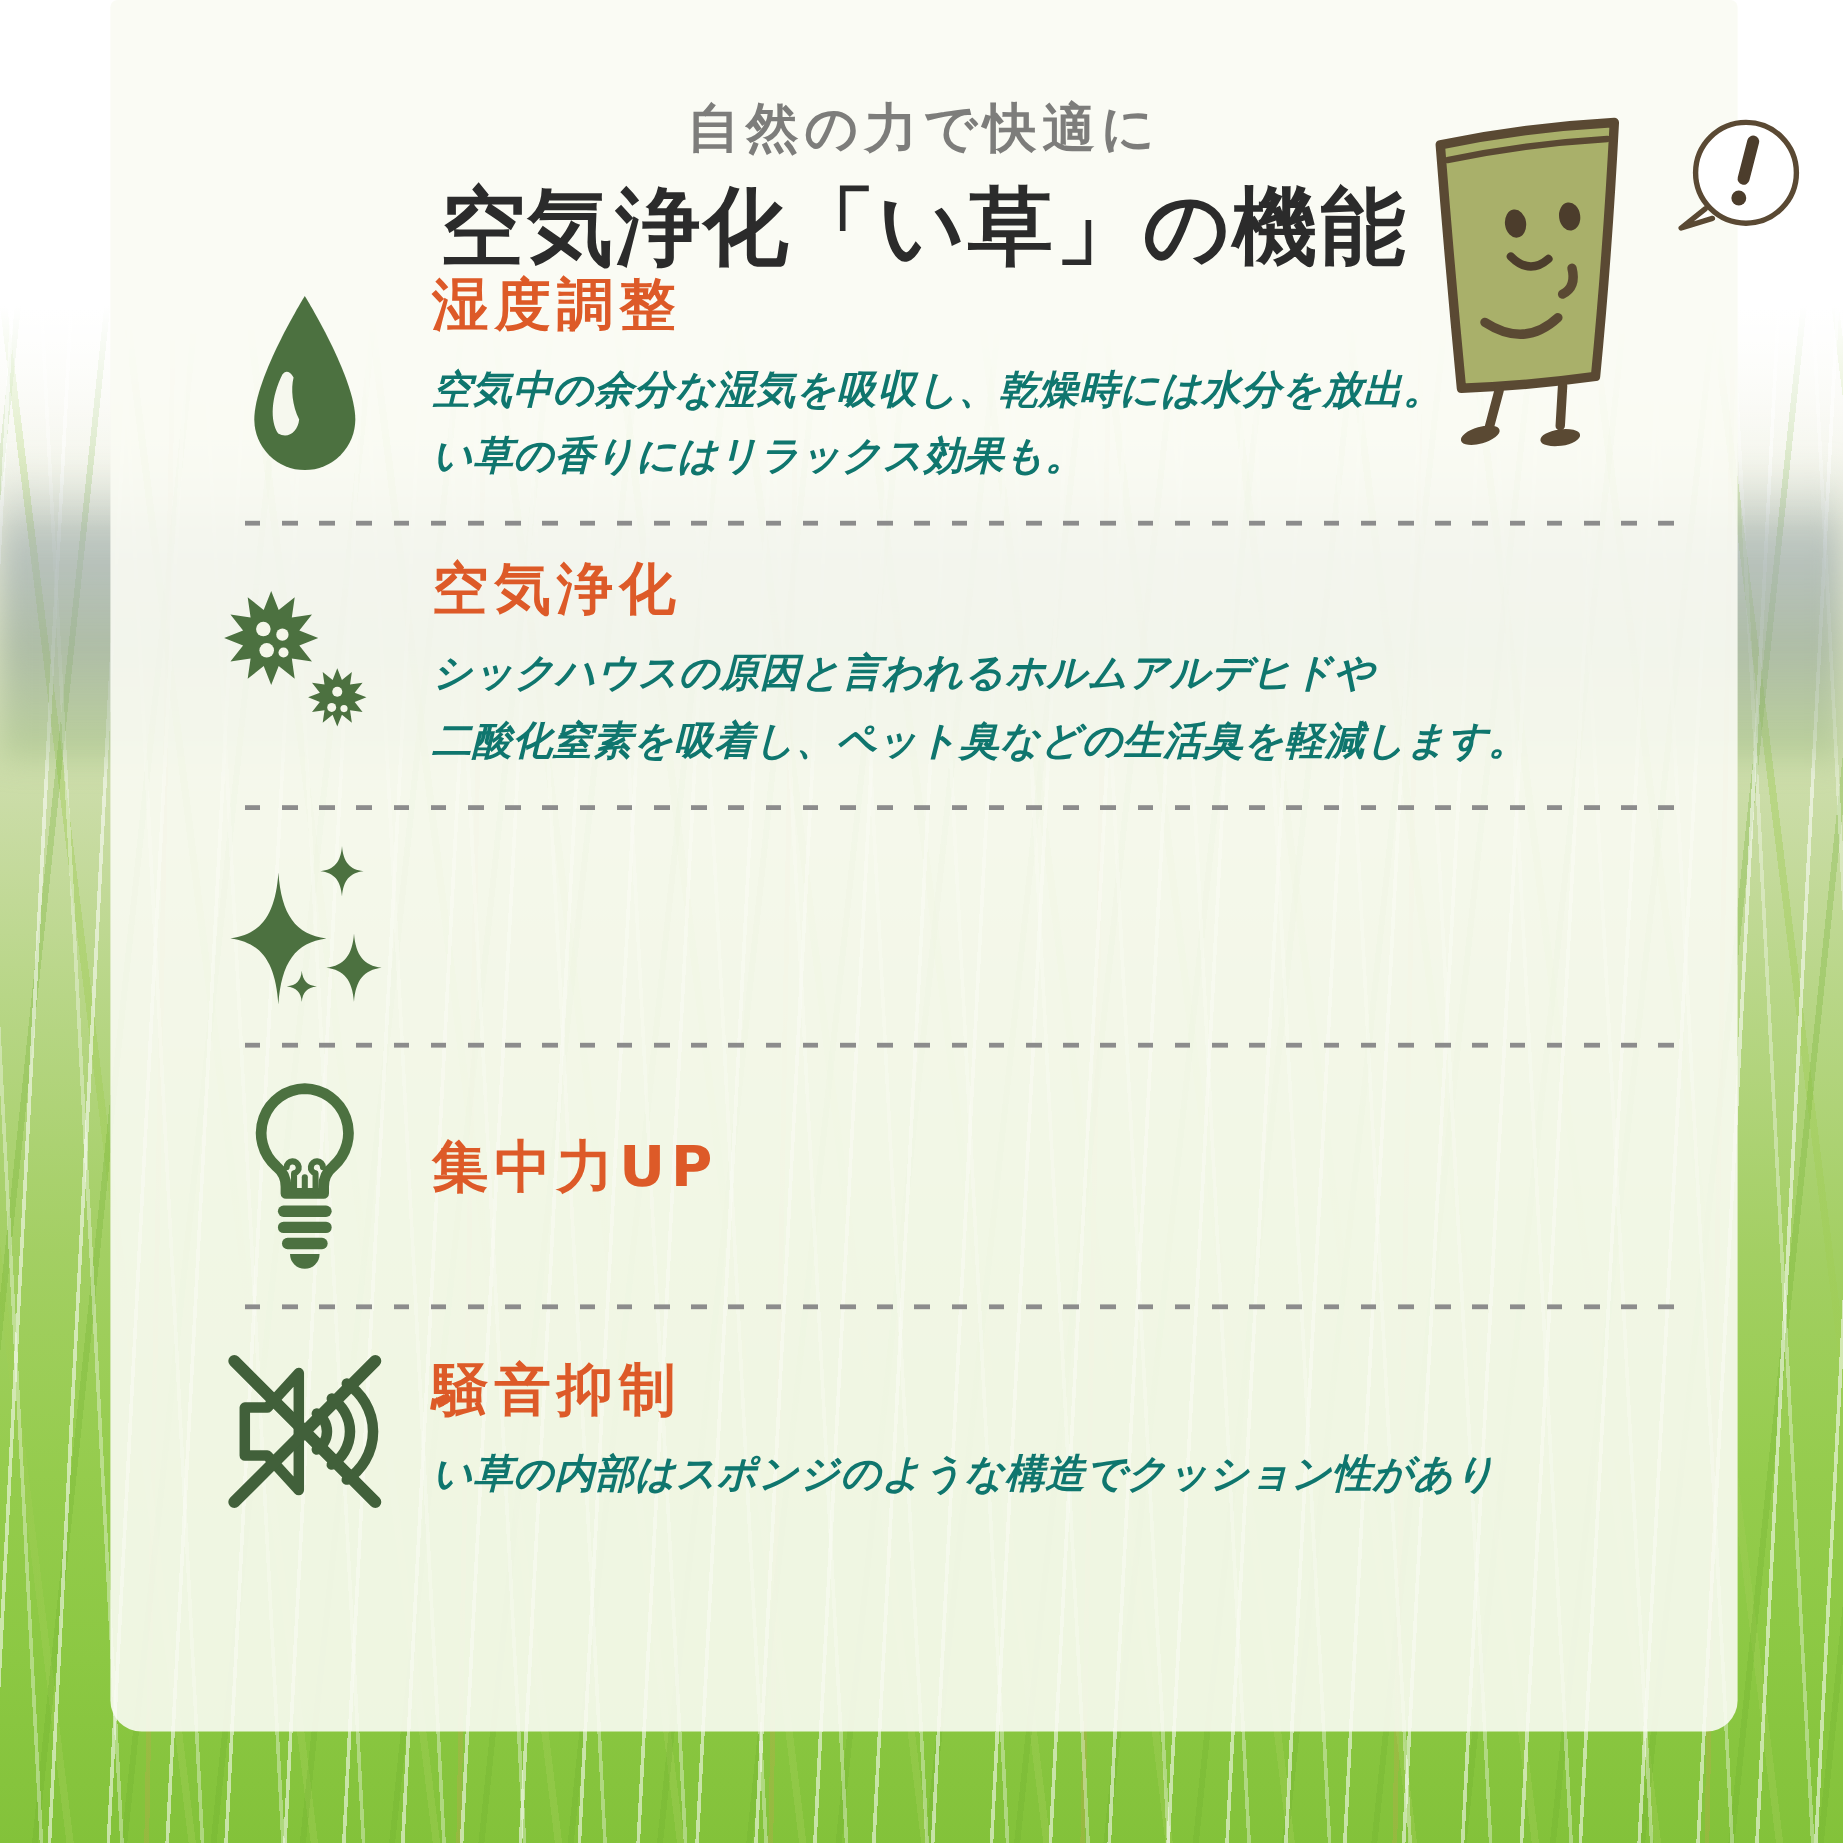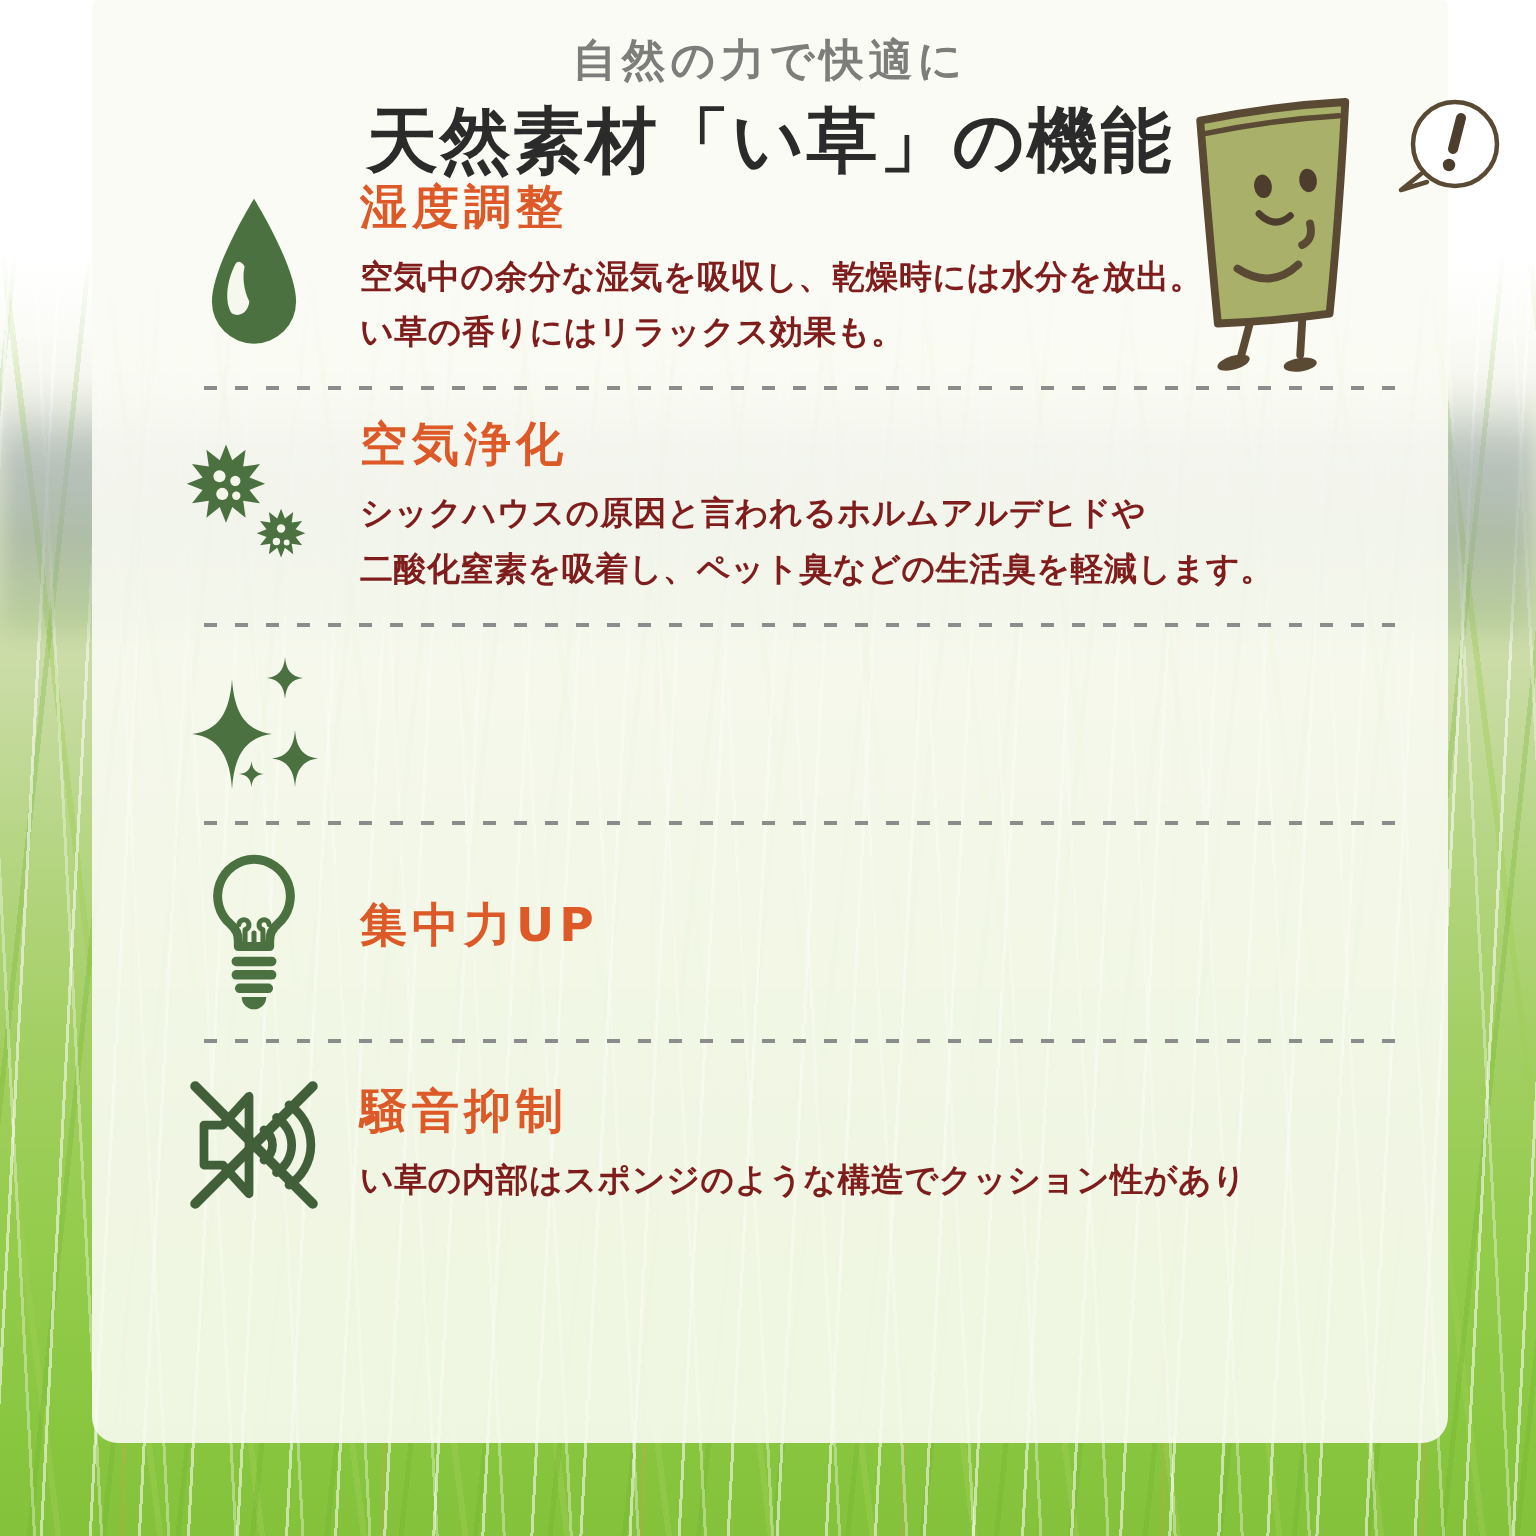--- a/index.html
+++ b/index.html
@@ -38,21 +38,21 @@
     background:linear-gradient(180deg,#ffffff 0%,#ffffff 58%,rgba(255,255,255,0) 100%);
   }
   
   .panel{
     position:absolute;left:92px;top:0;width:1356px;height:1443px;z-index:4;
     background:rgba(250,251,243,0.90);
     border-radius:6px 6px 26px 26px;
     box-sizing:border-box;
   }
   
-  .header{text-align:center;padding-top:36px;}
+  .header{text-align:center;padding-top:84px;}
   .subtitle{
     font-size:44px;font-weight:700;color:#7d7d7b;
     letter-spacing:5px;line-height:1.1;
   }
   .title{
     margin-top:18px;font-size:71px;font-weight:800;color:#2b2b2b;
     letter-spacing:2px;line-height:1.1;
   }
   
   .sections{padding:0 36px 0 56px;}
@@ -60,22 +60,22 @@
   .icon-box{
     width:212px;flex:0 0 212px;display:flex;
     align-items:center;justify-content:center;
   }
   .content{flex:1;padding-right:8px;}
   .section-heading{
     font-size:47px;font-weight:800;color:#dd5a28;
     letter-spacing:5px;line-height:1.15;margin:0 0 14px 0;
   }
   .section-body{
-    font-size:33px;font-weight:600;color:#7f1d1d;
-    line-height:1.68;letter-spacing:0.5px;
+    font-size:33px;font-weight:600;color:#0f766e;
+    line-height:1.68;letter-spacing:0.5px;font-style:italic;
   }
   .divider{
     height:4px;margin:27px 6px 27px 56px;
     background:repeating-linear-gradient(90deg,#8c8c8c 0 13px,rgba(0,0,0,0) 13px 31px);
   }
   
   .mascot{position:absolute;left:1163px;top:76px;z-index:5;}
   .bubble{position:absolute;left:1391px;top:94px;z-index:5;}
   svg{display:block;}
 </style>
@@ -83,21 +83,21 @@
 <body>
 
 <div class="bg-base"></div>
 <div class="bg-blades"></div>
 <div class="bg-houses"></div>
 <div class="bg-skyfade"></div>
 
 <div class="panel">
   <div class="header">
     <div class="subtitle">自然の力で快適に</div>
-    <div class="title">天然素材「い草」の機能</div>
+    <div class="title">空気浄化「い草」の機能</div>
   </div>
 
   <div class="sections">
 
     <div class="section">
       <div class="icon-box">
         <svg width="120" height="152" viewBox="0 0 100 130">
           <path d="M50,4 C50,4 14,62 14,92 a36,36 0 0 0 72,0 C86,62 50,4 50,4 Z" fill="#4c7140"></path>
           <path d="M34,60 C26,76 25,93 31,102 C38,106 45,101 46,92 C41,82 40,70 42,62 C39,57 36,57 34,60 Z" fill="#f6f8ee"></path>
         </svg>

